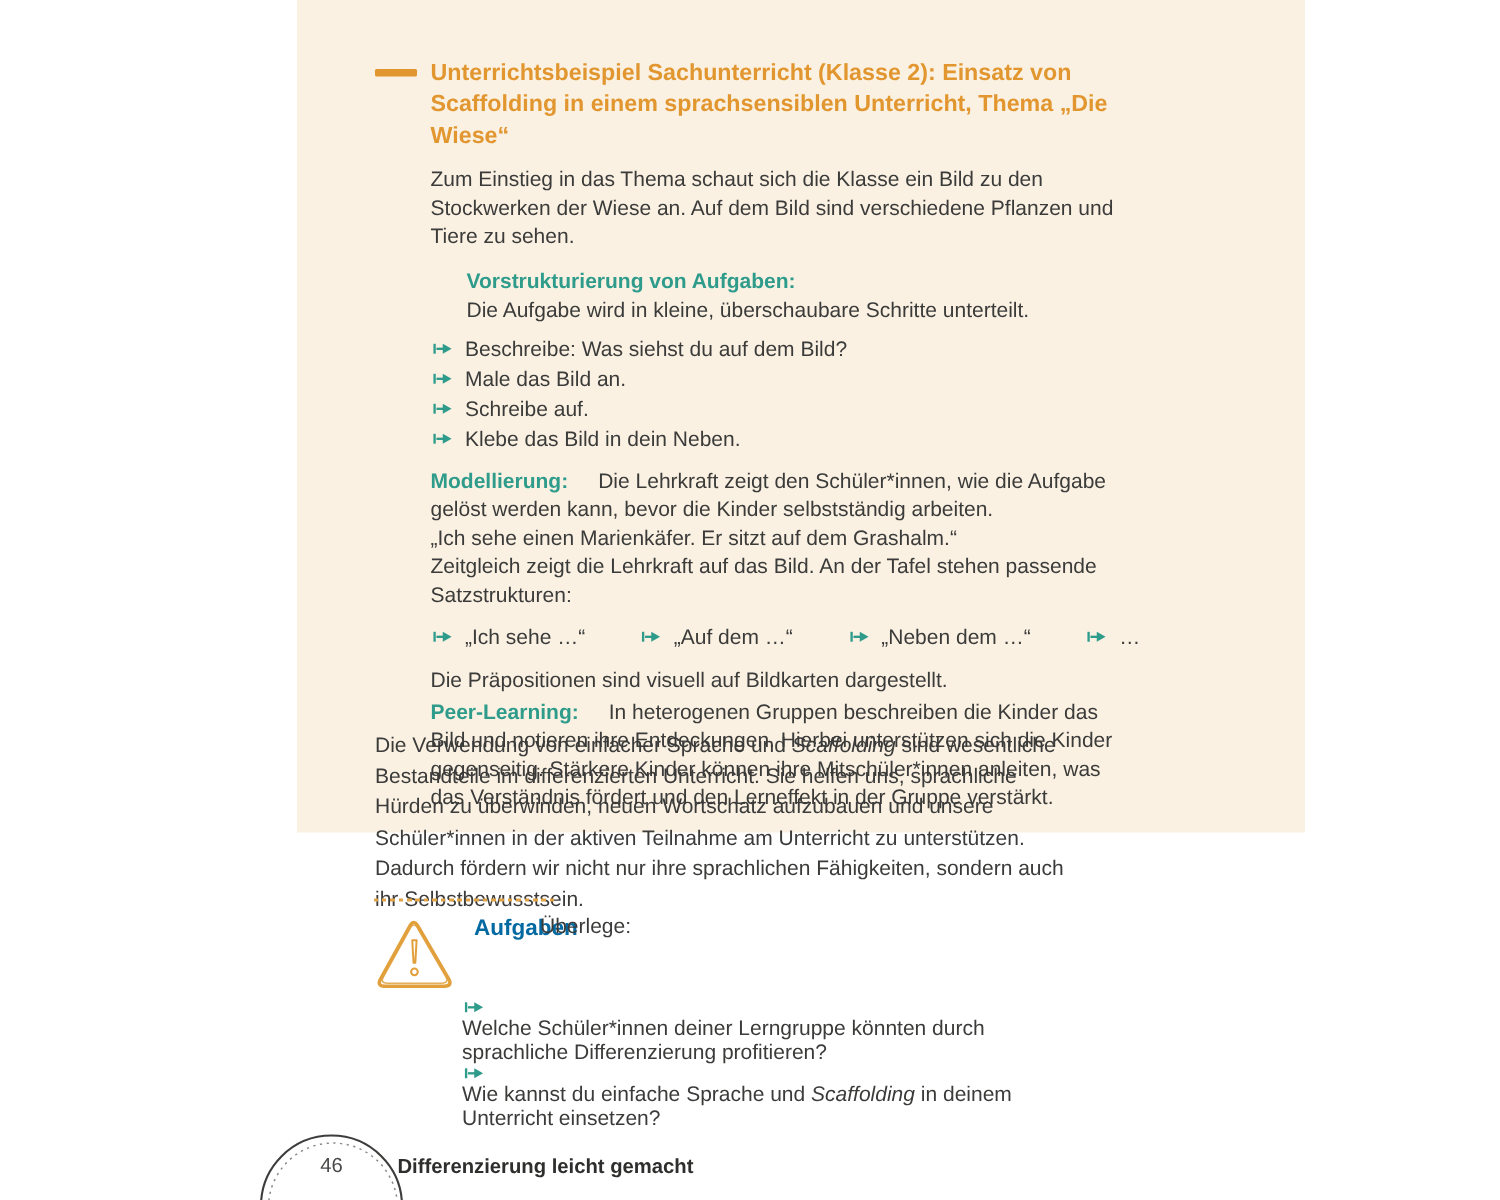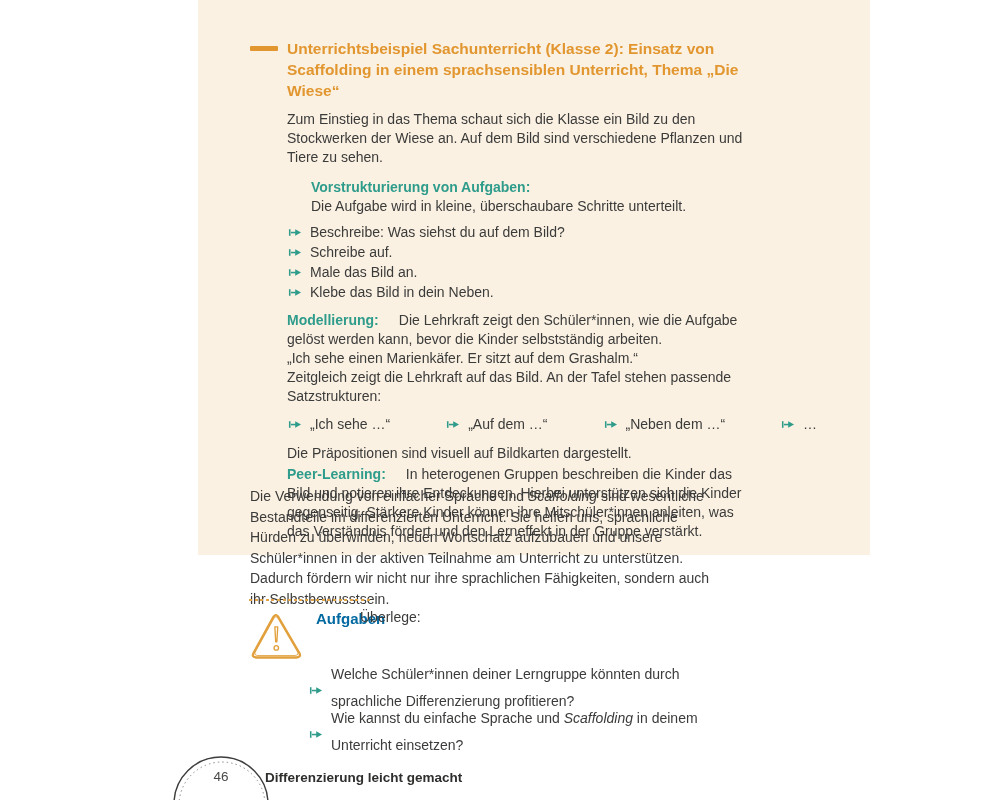--- a/index.html
+++ b/index.html
@@ -57,21 +57,21 @@
     line-height: 19px;
     margin-bottom: 1px;
   }
   .arrow-ico { flex: 0 0 auto; width: 14px; height: 11px; margin: 4px 8px 0 1px; }
 
   .mod-para { max-width: 470px; margin-bottom: 9px; }
 
   .inline-bullets {
     display: flex;
     align-items: flex-start;
-    gap: 55px;
+    gap: 36px;
     margin: 3px 0 10px 0;
   }
   .inline-bullets .ib-item { display: flex; align-items: flex-start; }
 
   .note { margin-bottom: 2px; max-width: 470px; }
   .peer-para { max-width: 470px; }
 
   
   .closing-para {
     position: absolute;
@@ -96,21 +96,21 @@
     position: absolute;
     left: 316px;
     top: 609px;
     color: #0369a1;
     font-weight: bold;
     font-size: 15px;
   }
   .aufgaben-intro { position: absolute; left: 316px; top: 608px; margin-left: 44px; }
   .aufgaben-bullet1 { position: absolute; left: 308px; top: 661px; width: 402px; }
   .aufgaben-bullet2 { position: absolute; left: 308px; top: 705px; width: 402px; }
-  .aufgaben-bullet1, .aufgaben-bullet2 { display: flex; align-items: center; line-height: 27px; }
+  .aufgaben-bullet1, .aufgaben-bullet2 { display: flex; align-items: flex-start; line-height: 16px; flex-direction: column; }
   .aufgaben-bullet1 .arrow-ico, .aufgaben-bullet2 .arrow-ico { margin-top: 5px; }
 
   
   .footer-circle { position: absolute; left: 166px; top: 748px; width: 116px; height: 52px; }
   .page-number {
     position: absolute;
     left: 204px;
     top: 767px;
     width: 34px;
     text-align: center;
@@ -157,31 +157,31 @@
         <span>Beschreibe: Was siehst du auf dem Bild?</span>
       </li>
       <li>
         <svg class="arrow-ico" viewBox="0 0 14 12">
             <g fill="#2f9c8b">
               <rect x="0.4" y="2.4" width="1.7" height="7.2"></rect>
               <rect x="2.6" y="5.2" width="5.4" height="1.7"></rect>
               <polygon points="7.2,2.4 13.6,6 7.2,9.6"></polygon>
             </g>
           </svg>
+        <span>Male das Bild an.</span>
+      </li>
+      <li>
+        <svg class="arrow-ico" viewBox="0 0 14 12">
+            <g fill="#2f9c8b">
+              <rect x="0.4" y="2.4" width="1.7" height="7.2"></rect>
+              <rect x="2.6" y="5.2" width="5.4" height="1.7"></rect>
+              <polygon points="7.2,2.4 13.6,6 7.2,9.6"></polygon>
+            </g>
+          </svg>
         <span>Schreibe auf.</span>
-      </li>
-      <li>
-        <svg class="arrow-ico" viewBox="0 0 14 12">
-            <g fill="#2f9c8b">
-              <rect x="0.4" y="2.4" width="1.7" height="7.2"></rect>
-              <rect x="2.6" y="5.2" width="5.4" height="1.7"></rect>
-              <polygon points="7.2,2.4 13.6,6 7.2,9.6"></polygon>
-            </g>
-          </svg>
-        <span>Male das Bild an.</span>
       </li>
       <li>
         <svg class="arrow-ico" viewBox="0 0 14 12">
             <g fill="#2f9c8b">
               <rect x="0.4" y="2.4" width="1.7" height="7.2"></rect>
               <rect x="2.6" y="5.2" width="5.4" height="1.7"></rect>
               <polygon points="7.2,2.4 13.6,6 7.2,9.6"></polygon>
             </g>
           </svg>
         <span>Klebe das Bild in dein Neben.</span>

